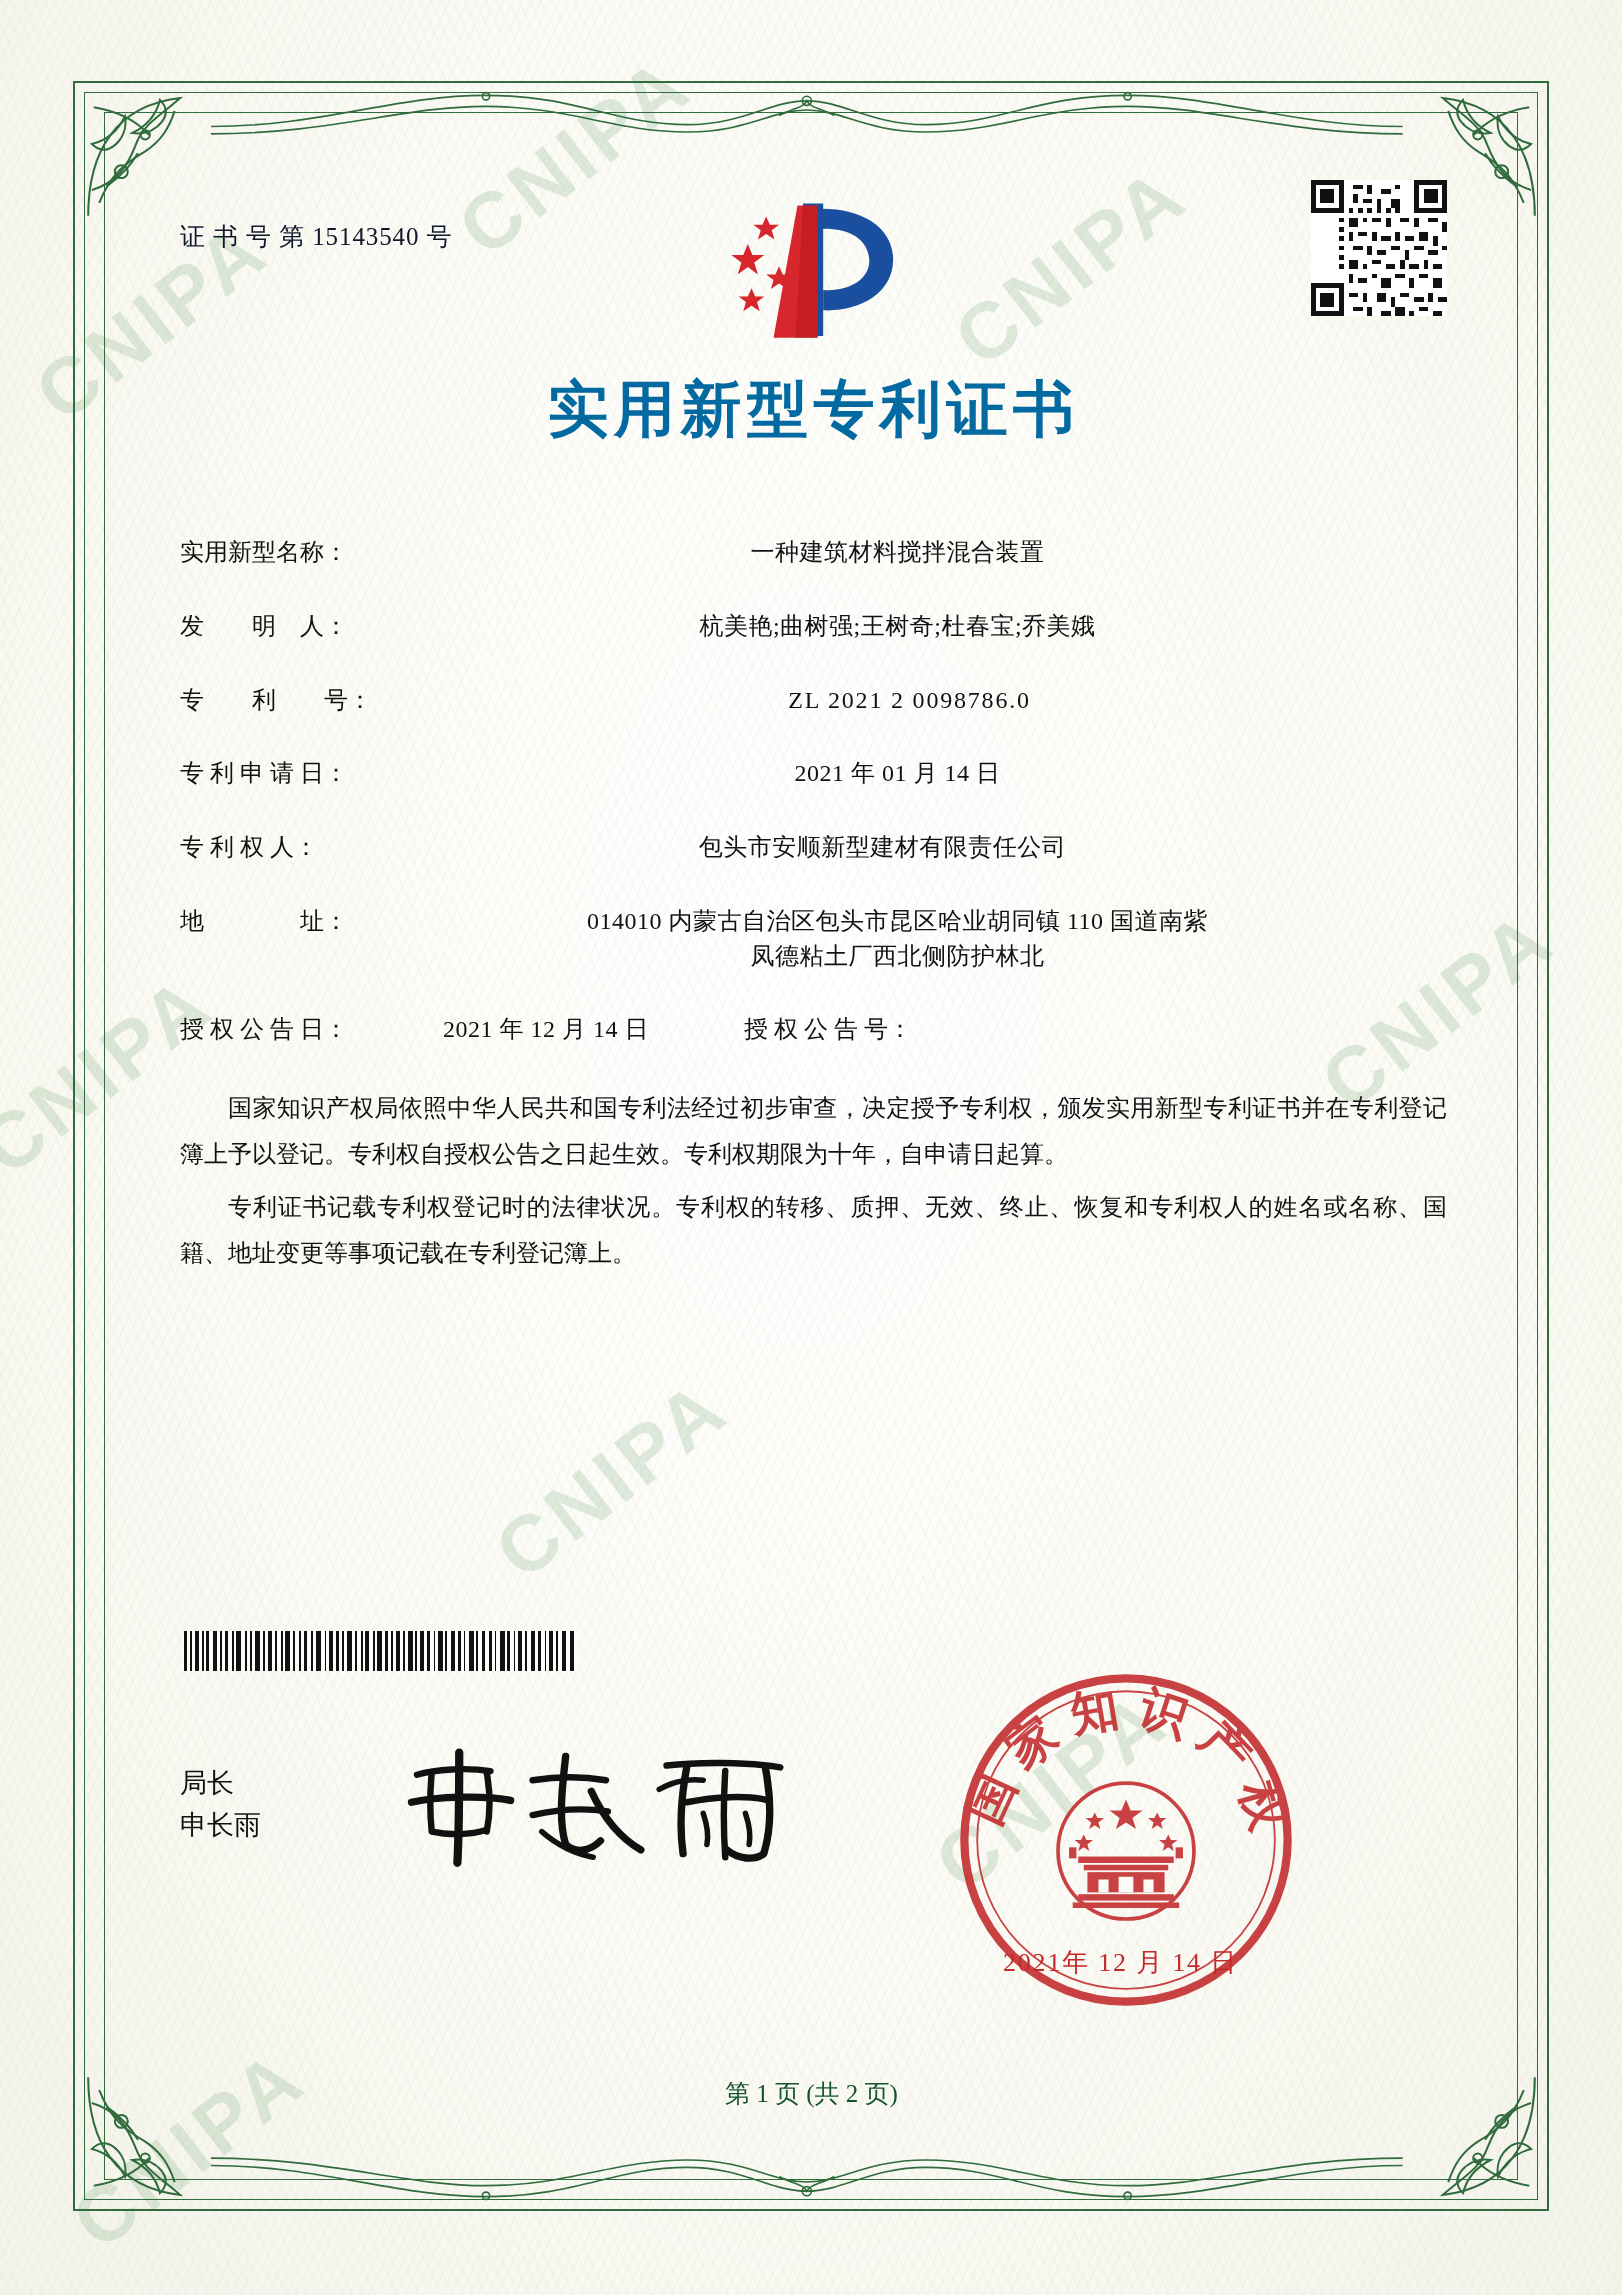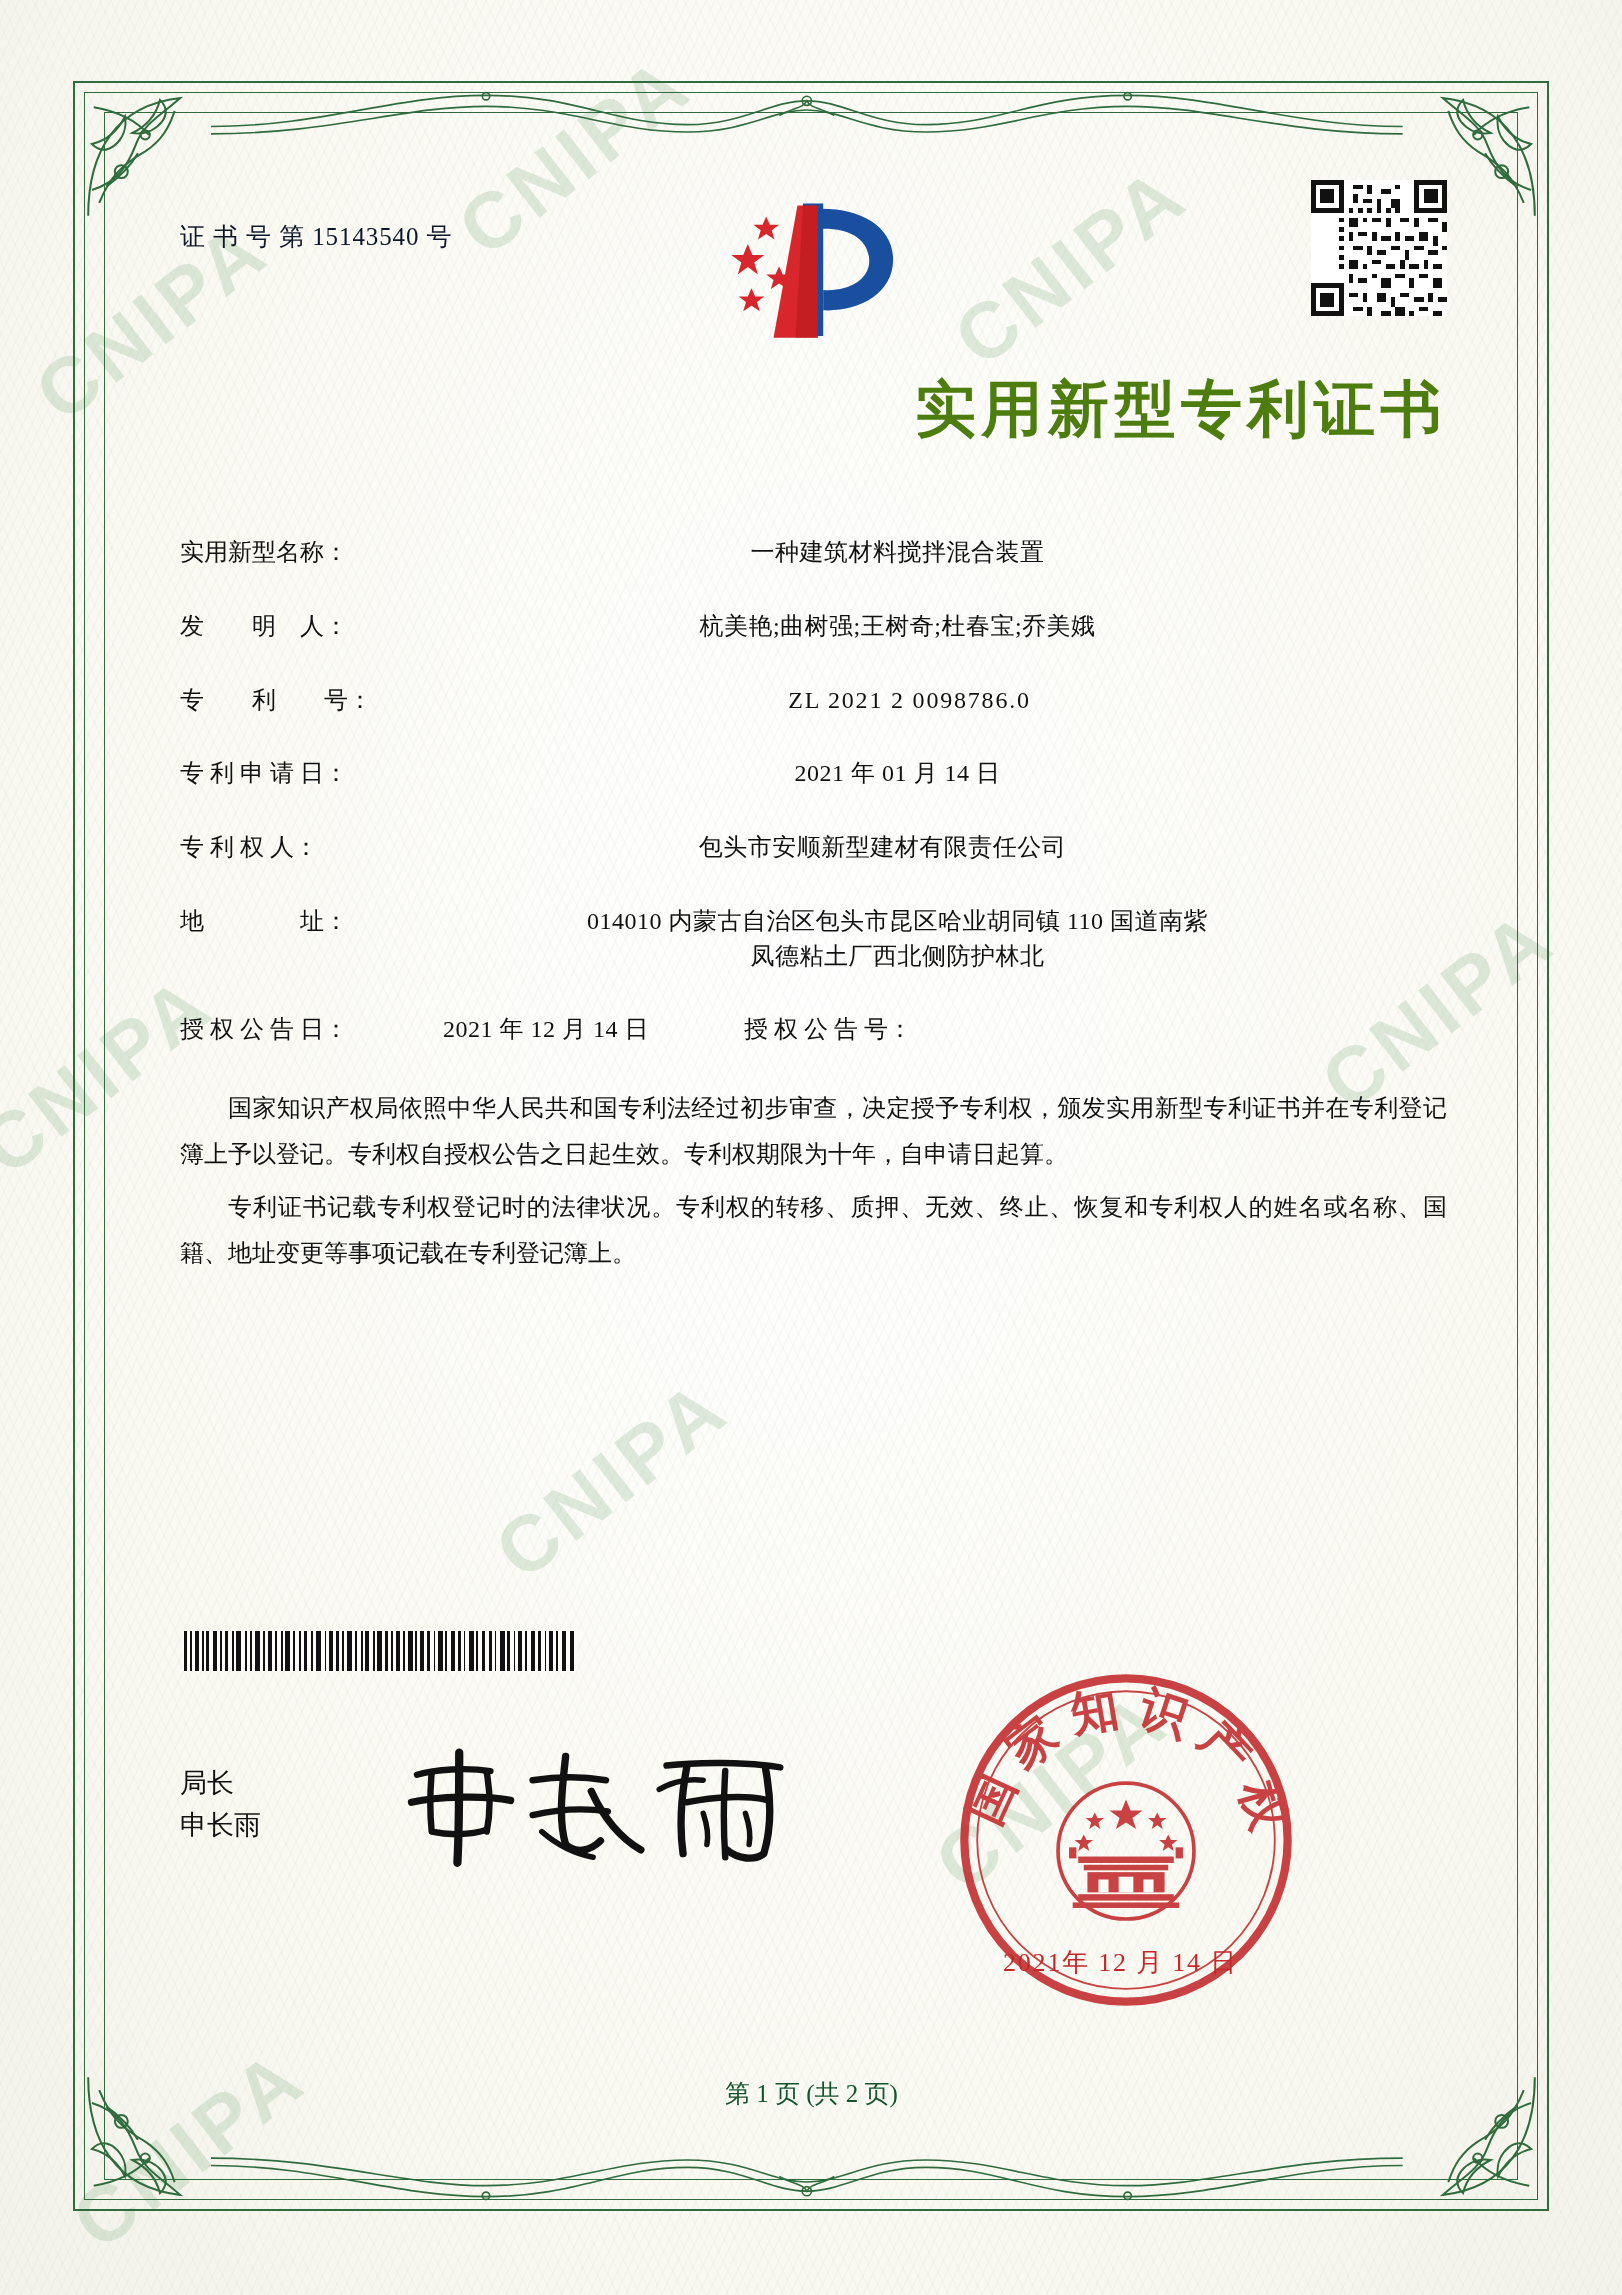--- a/index.html
+++ b/index.html
@@ -107,25 +107,25 @@
   }
 
   #qr-code {
     position: absolute;
     right: 0; top: -40px;
     width: 136px; height: 136px;
   }
 
   #main-title {
     margin-top: 116px;
-    text-align: right;
+    text-align: center;
     font-size: 61px;
     font-weight: 700;
     letter-spacing: 5.5px;
-    color: #4d7c0f;
+    color: #0369a1;
     font-family: "DejaVu Serif", "Liberation Serif", serif;
   }
 
   #fields {
     margin-top: 84px;
   }
   .field-row {
     display: flex;
     align-items: flex-start;
     margin-bottom: 39px;

